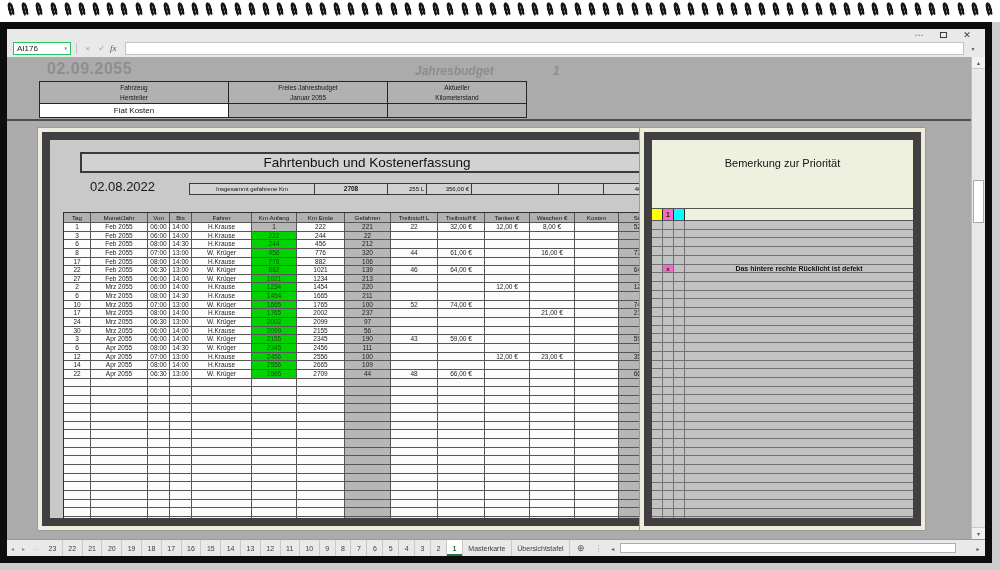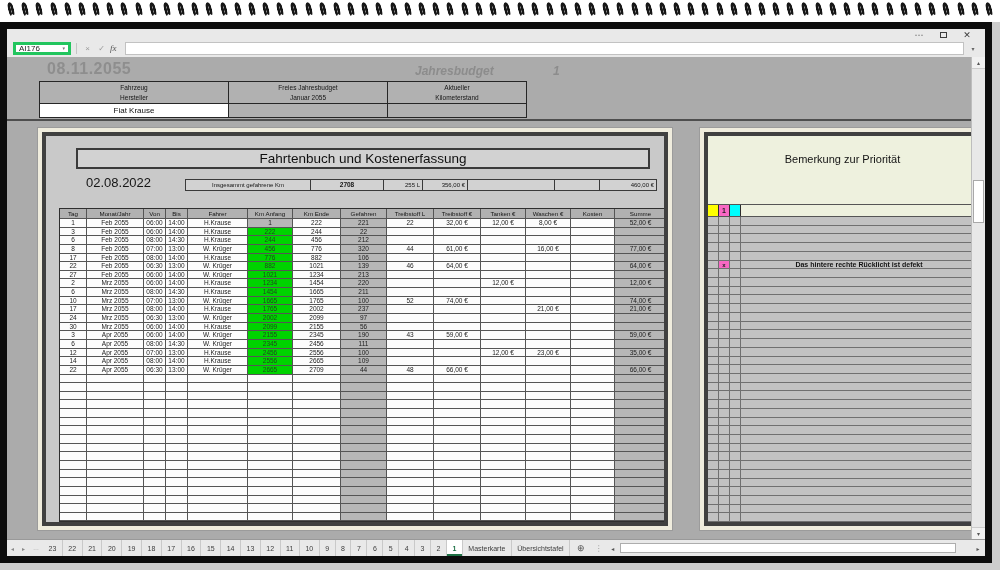--- a/index.html
+++ b/index.html
@@ -12,21 +12,21 @@
 
   
   #frame{position:absolute;left:0;top:22px;width:992px;height:541px;background:#0d0d0d;padding:7px}
   #window{width:100%;height:100%;background:#e9e9e9;display:flex;flex-direction:column;color:#333}
 
   .titlebar{height:12px;display:flex;justify-content:flex-end;align-items:center;padding-right:6px}
   .tb-icon{width:24px;text-align:center;font-size:9px;color:#3b3b3b;line-height:10px}
   .restore-box{width:7px;height:6px;border:1px solid #3b3b3b;display:inline-block}
 
   .formulabar{height:16px;display:flex;align-items:center;padding:0 6px 2px 6px;gap:3px}
-  .namebox{width:58px;height:13px;background:#fff;border:3px solid #22c55e;display:flex;align-items:center;justify-content:space-between;padding:0 3px;font-size:8px;color:#222}
+  .namebox{width:58px;height:13px;background:#fff;border:1px solid #22c55e;display:flex;align-items:center;justify-content:space-between;padding:0 3px;font-size:8px;color:#222}
   .nb-arrow{font-size:5px;color:#777}
   .fb-sep{width:1px;height:11px;background:#c5c5c5;margin:0 2px}
   .fb-icon{font-size:8px;color:#9a9a9a;width:11px;text-align:center}
   .fb-fx{font-style:italic;color:#555;font-family:"Liberation Serif",serif;font-size:9px;width:12px;text-align:left}
   .fb-input{flex:1;height:13px;background:#fff;border:1px solid #c2c2c2}
   .fb-expand{width:12px;text-align:center;color:#666;font-size:6px}
 
   .workarea{flex:1;display:flex;min-height:0}
   .sheet{flex:1;position:relative;background:#ababab;overflow:hidden}
 
@@ -42,24 +42,24 @@
   .ws-kartnum{position:absolute;left:546px;top:7px;font-size:12px;font-weight:bold;font-style:italic;color:#8c8c8c}
   .info-table{position:absolute;left:33px;top:24px;display:flex}
   .info-col{border:1px solid #262626;margin-left:-1px}
   .info-head{background:#b1b1b1;height:22px;font-size:6.5px;text-align:center;color:#161616;line-height:10px;border-bottom:1px solid #262626;padding-top:1px}
   .info-val{height:13px;background:#b1b1b1;font-size:8px;text-align:center;line-height:13px;color:#111}
   .info-val.filled{background:#ffffff}
   .freezeline{position:absolute;left:0;top:62px;width:100%;height:2px;background:#4e4e4e}
 
   
   .card{position:absolute;top:70px;background:#efecdd;border:1px solid #9b9b9b;padding:4px}
-  .card-inner{border:4px solid #404040;width:100%;height:100%;position:relative;overflow:hidden}
+  .card-inner{border:8px solid #404040;width:100%;height:100%;position:relative;overflow:hidden}
   #maincard{left:30px;width:636px;height:404px}
   #maincard .card-inner{background:#c9c9c9}
-  #rightcard{left:692px;width:287px;height:404px}
+  #rightcard{left:632px;width:287px;height:404px}
   #rightcard .card-inner{background:#c2c2c2;display:flex;flex-direction:column}
 
   .lb-titlebox{position:absolute;left:30px;top:12px;width:574px;height:21px;border:2px solid #3a3a3a;background:#d2d2d2;text-align:center;font-size:13.5px;line-height:17px;color:#101010}
   .lb-date{position:absolute;left:40px;top:39px;font-size:13px;color:#161616}
   .lb-summary{position:absolute;left:140px;top:43px;display:flex;height:12px}
   .sum-cell{border:1px solid #3a3a3a;margin-left:-1px;background:#d2d2d2;font-size:6px;line-height:10px;color:#141414;text-align:center;overflow:hidden;white-space:nowrap}
   .sum-cell.b{font-weight:bold;font-size:6.5px}
   .sum-cell.r{text-align:right;padding-right:2px}
 
   .lb-table{position:absolute;left:13px;top:72px;border:1px solid #2f2f2f;background:#fcfcfc}
@@ -186,30 +186,30 @@
       <div class="fb-icon">×</div>
       <div class="fb-icon">✓</div>
       <div class="fb-fx">fx</div>
       <div class="fb-input"></div>
       <div class="fb-expand">▾</div>
     </div>
 
     <div class="workarea">
       <div class="sheet">
 
-        <div class="ws-date">08.11.2055</div>
+        <div class="ws-date">02.09.2055</div>
         <div class="ws-kart">Jahresbudget</div>
         <div class="ws-kartnum">1</div>
         <div class="info-table">
             <div class="info-col" style="width: 190px;">
               <div class="info-head">
                 <div class="">Fahrzeug</div>
                 <div class="">Hersteller</div>
               </div>
-              <div class="info-val filled">Fiat Krause</div>
+              <div class="info-val filled">Fiat Kosten</div>
             </div>
             <div class="info-col" style="width: 160px;">
               <div class="info-head">
                 <div class="">Freies Jahresbudget</div>
                 <div class="">Januar 2055</div>
               </div>
               <div class="info-val"></div>
             </div>
             <div class="info-col" style="width: 140px;">
               <div class="info-head">

